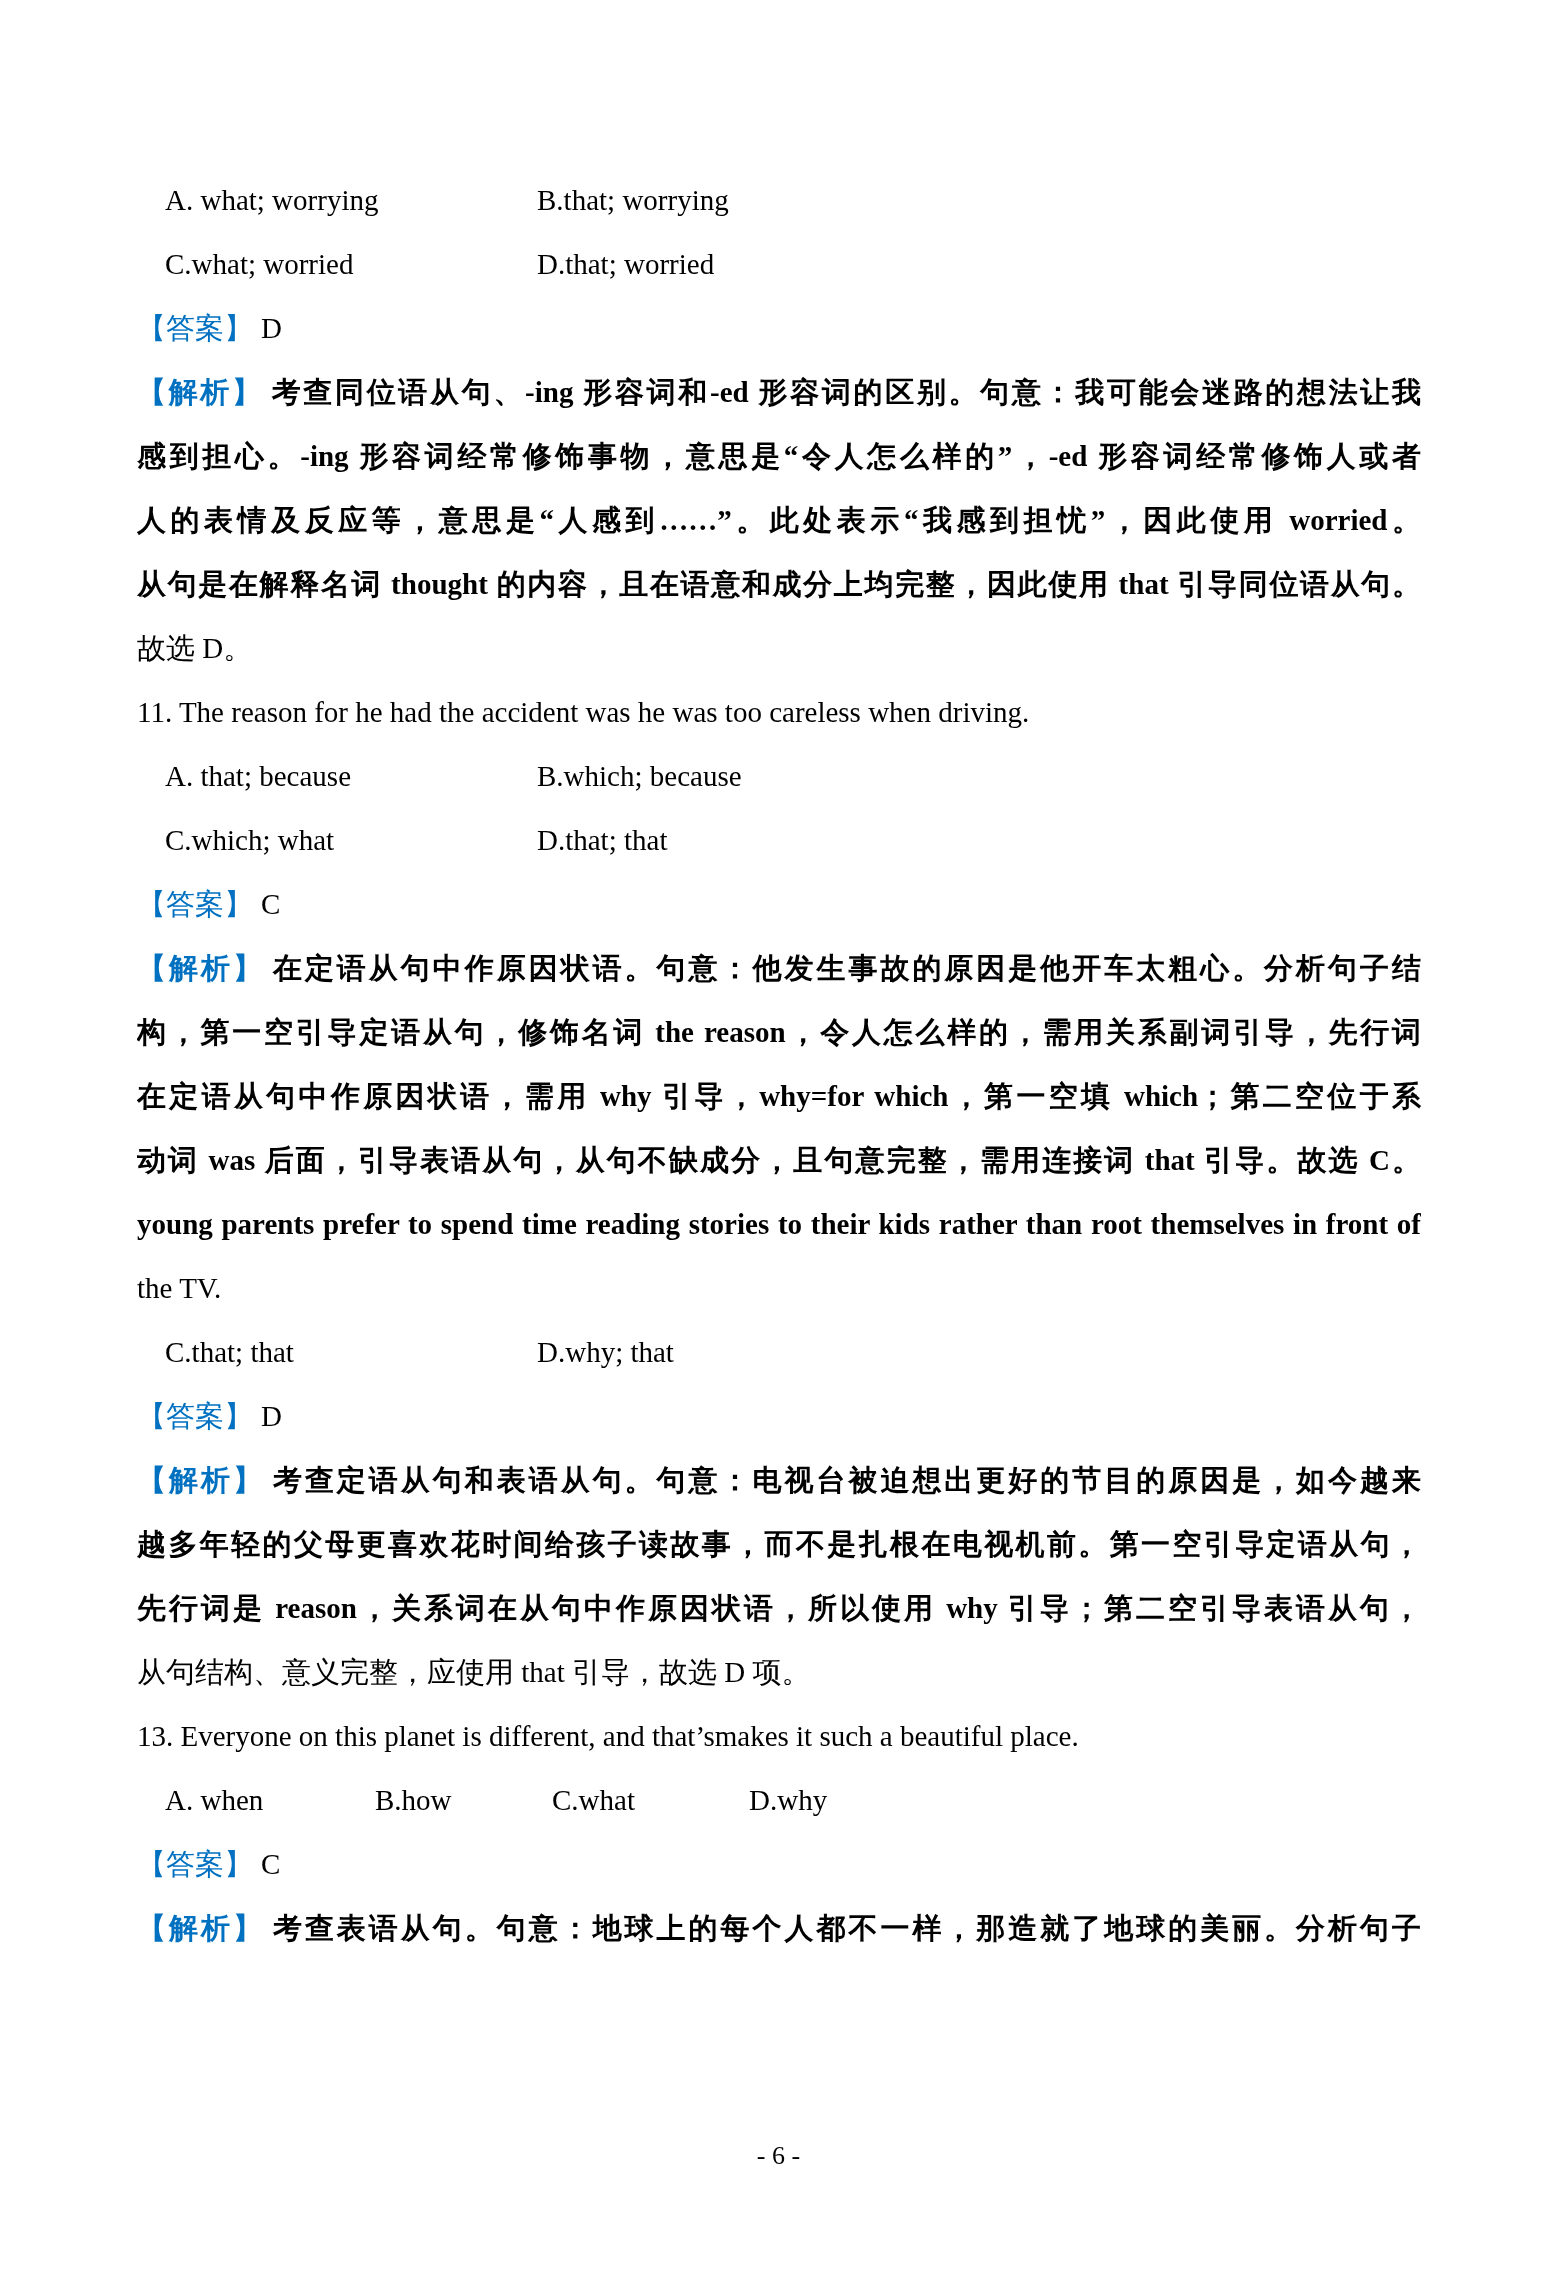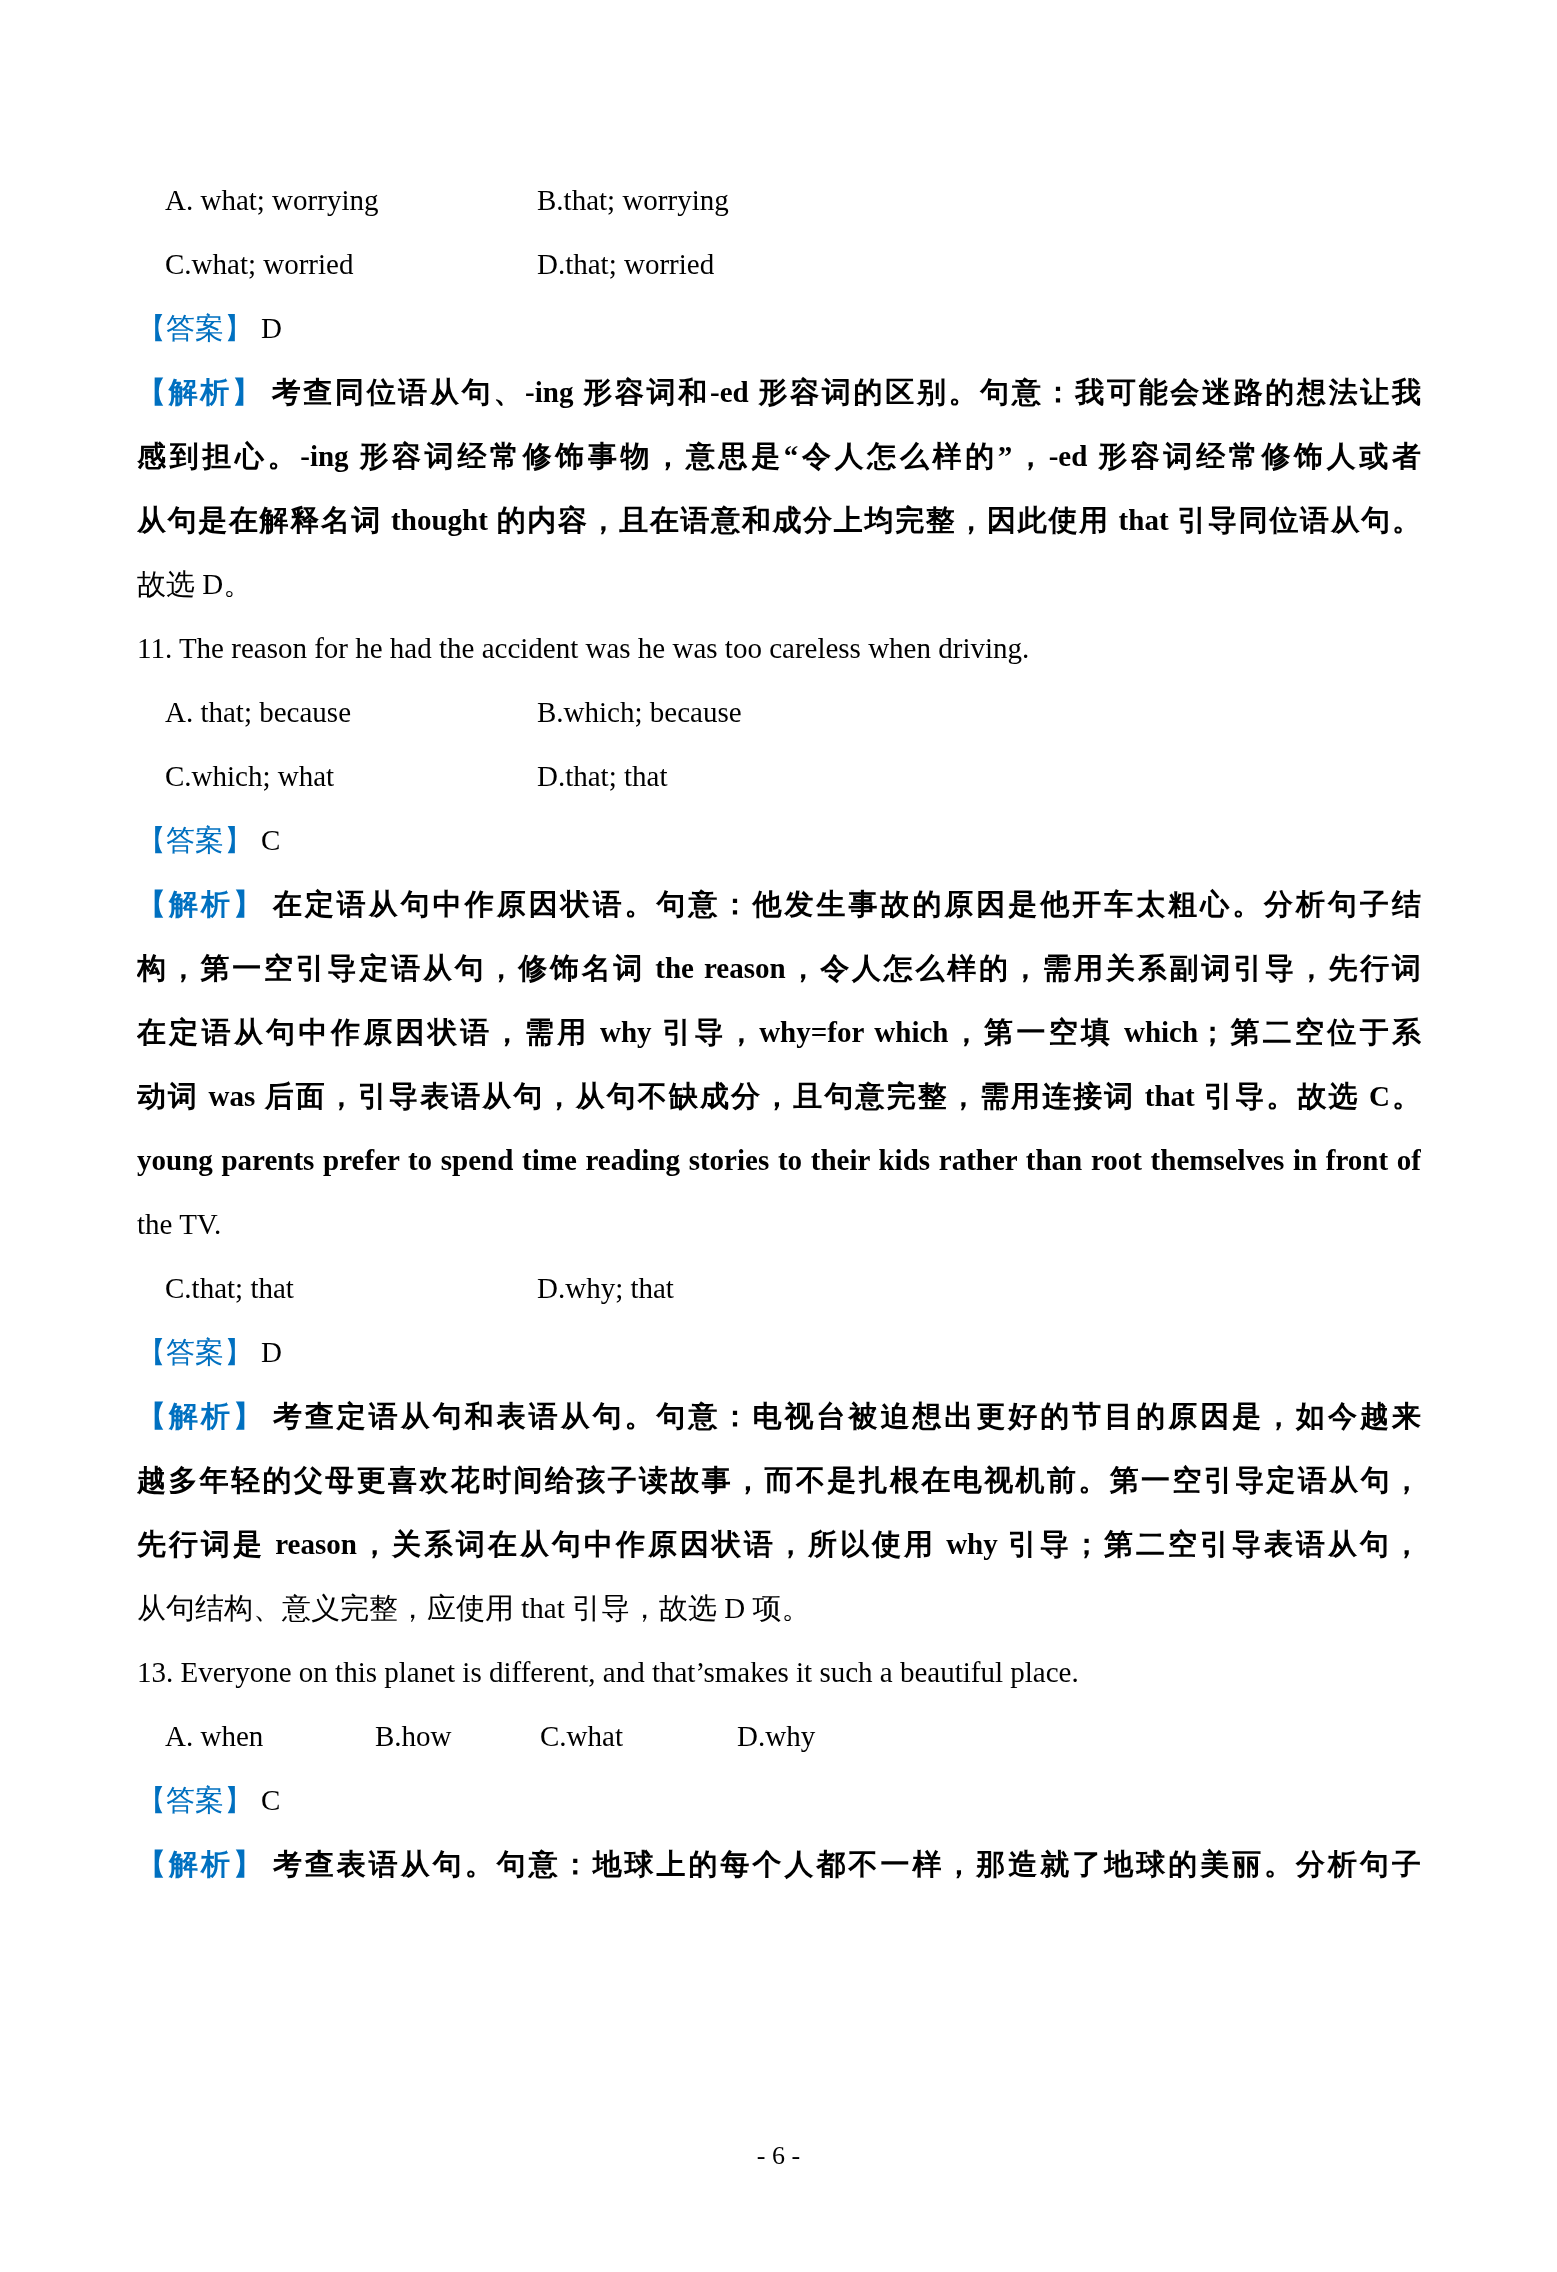--- a/index.html
+++ b/index.html
@@ -30,21 +30,21 @@
     text-align-last: justify;
     overflow: hidden;
     font-weight: bold;
   }
   .options2, .options4 { padding-left: 28px; }
   .options2 .opt { display: inline-block; }
   .options2 .opt:nth-child(1) { width: 372px; }
   .options4 .opt { display: inline-block; }
   .options4 .opt:nth-child(1) { width: 210px; }
   .options4 .opt:nth-child(2) { width: 165px; }
-  .options4 .opt:nth-child(3) { width: 197px; }
+  .options4 .opt:nth-child(3) { width: 197px; margin-left: 12px; }
   .blue-label {
     color: var(--accent, #0070C0);
     margin-right: 8px;
   }
   .footer {
     position: absolute;
     left: 0;
     top: 2136px;
     width: 100%;
     text-align: center;
@@ -54,20 +54,21 @@
 </style>
 </head>
 <body>
 
 <div id="doc">
     <div class="row options2"><span class="opt">A. what; worrying</span><span class="opt">B.that; worrying</span></div>
     <div class="row options2"><span class="opt">C.what; worried</span><span class="opt">D.that; worried</span></div>
     <div class="row answer"><span class="blue-label">【答案】</span><span>D</span></div>
     <div class="row analysis just"><span class="blue-label">【解析】</span><span>考查同位语从句、-ing 形容词和-ed 形容词的区别。句意：我可能会迷路的想法让我</span></div>
     <div class="row line just">感到担心。-ing 形容词经常修饰事物，意思是“令人怎么样的”，-ed 形容词经常修饰人或者</div>
+    <div class="row line just">人的表情及反应等，意思是“人感到……”。此处表示“我感到担忧”，因此使用 worried。</div>
     <div class="row line just">从句是在解释名词 thought 的内容，且在语意和成分上均完整，因此使用 that 引导同位语从句。</div>
     <div class="row line">故选 D。</div>
     <div class="row question">11. The reason for he had the accident was he was too careless when driving.</div>
     <div class="row options2"><span class="opt">A. that; because</span><span class="opt">B.which; because</span></div>
     <div class="row options2"><span class="opt">C.which; what</span><span class="opt">D.that; that</span></div>
     <div class="row answer"><span class="blue-label">【答案】</span><span>C</span></div>
     <div class="row analysis just"><span class="blue-label">【解析】</span><span>在定语从句中作原因状语。句意：他发生事故的原因是他开车太粗心。分析句子结</span></div>
     <div class="row line just">构，第一空引导定语从句，修饰名词 the reason，令人怎么样的，需用关系副词引导，先行词</div>
     <div class="row line just">在定语从句中作原因状语，需用 why 引导，why=for which，第一空填 which；第二空位于系</div>
     <div class="row line just">动词 was 后面，引导表语从句，从句不缺成分，且句意完整，需用连接词 that 引导。故选 C。</div>

